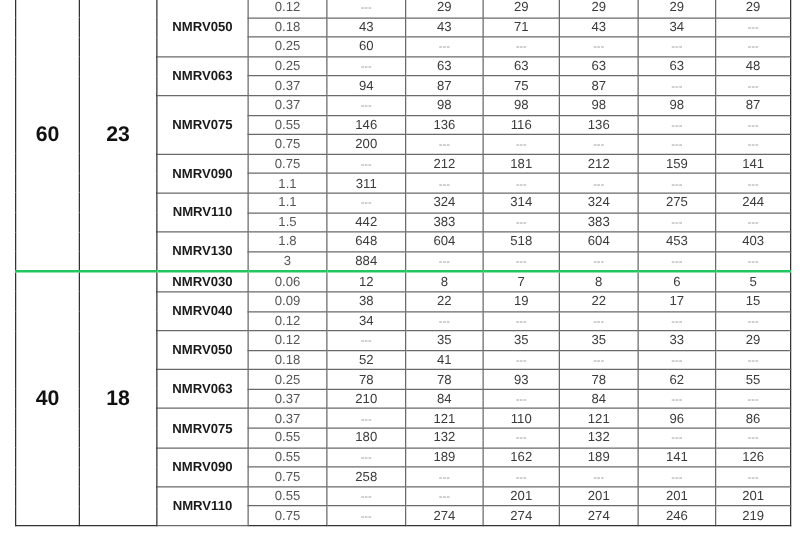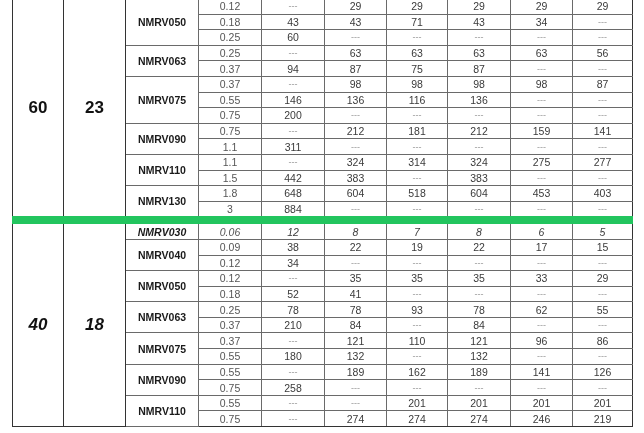--- a/index.html
+++ b/index.html
@@ -7,21 +7,21 @@
          font-family: "Liberation Sans", sans-serif; color: #2a2a2a; }
   table { position: absolute; left: 12px; top: -2px; border-collapse: collapse;
           table-layout: fixed; width: 620px; }
   td { border: 1px solid #6a6a6a; text-align: center; font-size: 10.5px;
        height: 14.6px; padding: 0; line-height: 14px; color: #3a3a3a; }
   td.ratio, td.speed { font-size: 17px; font-weight: bold; color: #111; border: 1.5px solid #333; }
   td.model { font-size: 10.5px; font-weight: bold; color: #1a1a1a; border-left: 1.5px solid #333; }
   td.kw { color: #555; }
   td.dash { color: #999; font-size: 9px; }
   tr.grp-start td { border-top: 1.5px solid #333; }
-  tr.sec-start td { border-top: 8px solid #22c55e; font-style: italic; }
+  tr.sec-start td { border-top: 2px solid #22c55e; }
   td.split { border-left: 1.5px solid #333; }
   td.last { border-right: 1.5px solid #333; }
   tr.bottom td { border-bottom: 1.5px solid #333; }
 </style>
 </head>
 <body>
 
 <table>
   <colgroup>
     <col style="width:51px">
@@ -67,21 +67,21 @@
         <td class="dash last">---</td>
       </tr>
       <tr class="grp-start">
         <td class="model" rowspan="2">NMRV063</td>
         <td class="kw">0.25</td>
         <td class="dash split">---</td>
         <td class="">63</td>
         <td class="">63</td>
         <td class="split">63</td>
         <td class="">63</td>
-        <td class="last">56</td>
+        <td class="last">48</td>
       </tr>
       <tr>
         <td class="kw">0.37</td>
         <td class="split">94</td>
         <td class="">87</td>
         <td class="">75</td>
         <td class="split">87</td>
         <td class="dash">---</td>
         <td class="dash last">---</td>
       </tr>
@@ -133,21 +133,21 @@
         <td class="dash last">---</td>
       </tr>
       <tr class="grp-start">
         <td class="model" rowspan="2">NMRV110</td>
         <td class="kw">1.1</td>
         <td class="dash split">---</td>
         <td class="">324</td>
         <td class="">314</td>
         <td class="split">324</td>
         <td class="">275</td>
-        <td class="last">277</td>
+        <td class="last">244</td>
       </tr>
       <tr>
         <td class="kw">1.5</td>
         <td class="split">442</td>
         <td class="">383</td>
         <td class="dash">---</td>
         <td class="split">383</td>
         <td class="dash">---</td>
         <td class="dash last">---</td>
       </tr>

